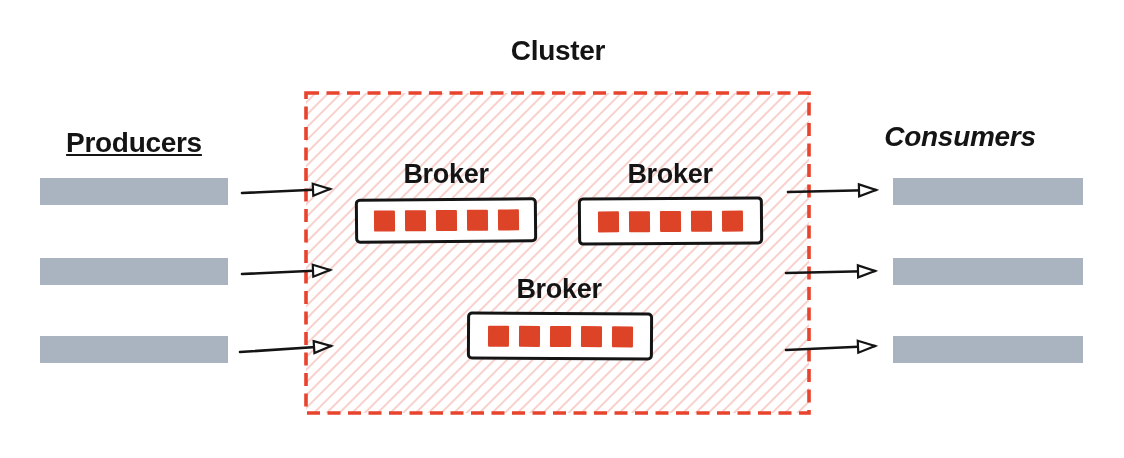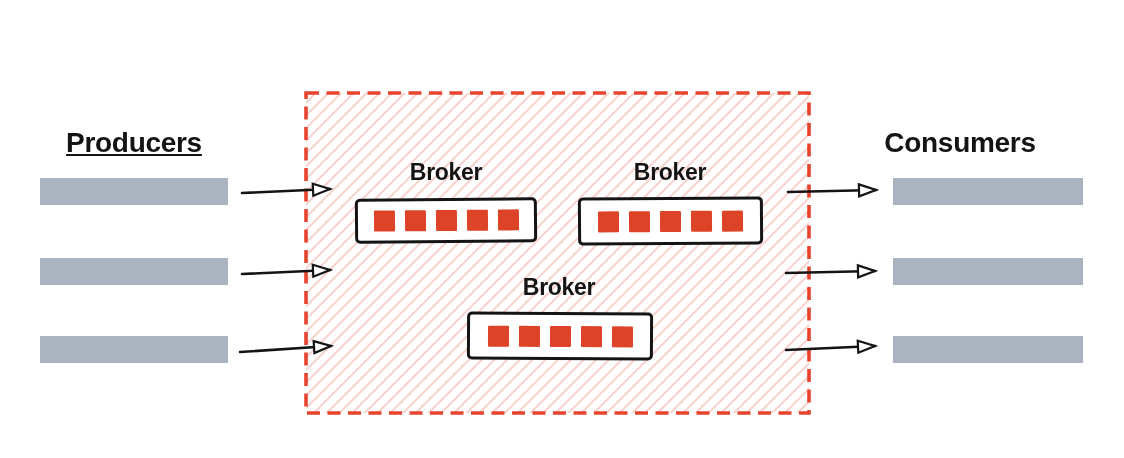--- a/index.html
+++ b/index.html
@@ -48,21 +48,21 @@
     position: absolute;
     width: 220px;
     text-align: center;
     color: var(--ink_black, #141414);
     font-weight: 600;
     letter-spacing: -0.3px;
     line-height: 1;
     white-space: nowrap;
   }
   .label.big { font-size: 28px; }
-  .label.mid { font-size: 23px; }
+  .label.mid { font-size: 27px; }
   
   .bar {
     position: absolute;
     height: 27px;
     background: var(--bar_gray, #a9b4c0);
   }
   
   .broker {
     position: absolute;
     background: #ffffff;
@@ -104,22 +104,23 @@
       <line class="arrow-line" x1="240" y1="352" x2="331" y2="346" marker-end="url(#arrowhead)"></line>
     </g>
 
     <g>
       <line class="arrow-line" x1="788" y1="192" x2="876" y2="190" marker-end="url(#arrowhead)"></line>
       <line class="arrow-line" x1="786" y1="273" x2="875" y2="271" marker-end="url(#arrowhead)"></line>
       <line class="arrow-line" x1="786" y1="350" x2="875" y2="346" marker-end="url(#arrowhead)"></line>
     </g>
   </svg>
 
+  <div class="label big" style="left:448px; top:37px;">Cluster</div>
   <div class="label big" style="left:24px; top:129px;text-decoration:underline;">Producers</div>
-  <div class="label big" style="left:850px; top:129px;">Consumers</div>
+  <div class="label big" style="left:850px; top:123px;font-style:italic;">Consumers</div>
 
   <div class="bar" style="left:40px; top:178px; width:188px;"></div>
   <div class="bar" style="left:40px; top:258px; width:188px;"></div>
   <div class="bar" style="left:40px; top:336px; width:188px;"></div>
 
   <div class="bar" style="left:893px; top:178px; width:190px;"></div>
   <div class="bar" style="left:893px; top:258px; width:190px;"></div>
   <div class="bar" style="left:893px; top:336px; width:190px;"></div>
 
   <div class="label mid" style="left:336px; top:161px;">Broker</div>

